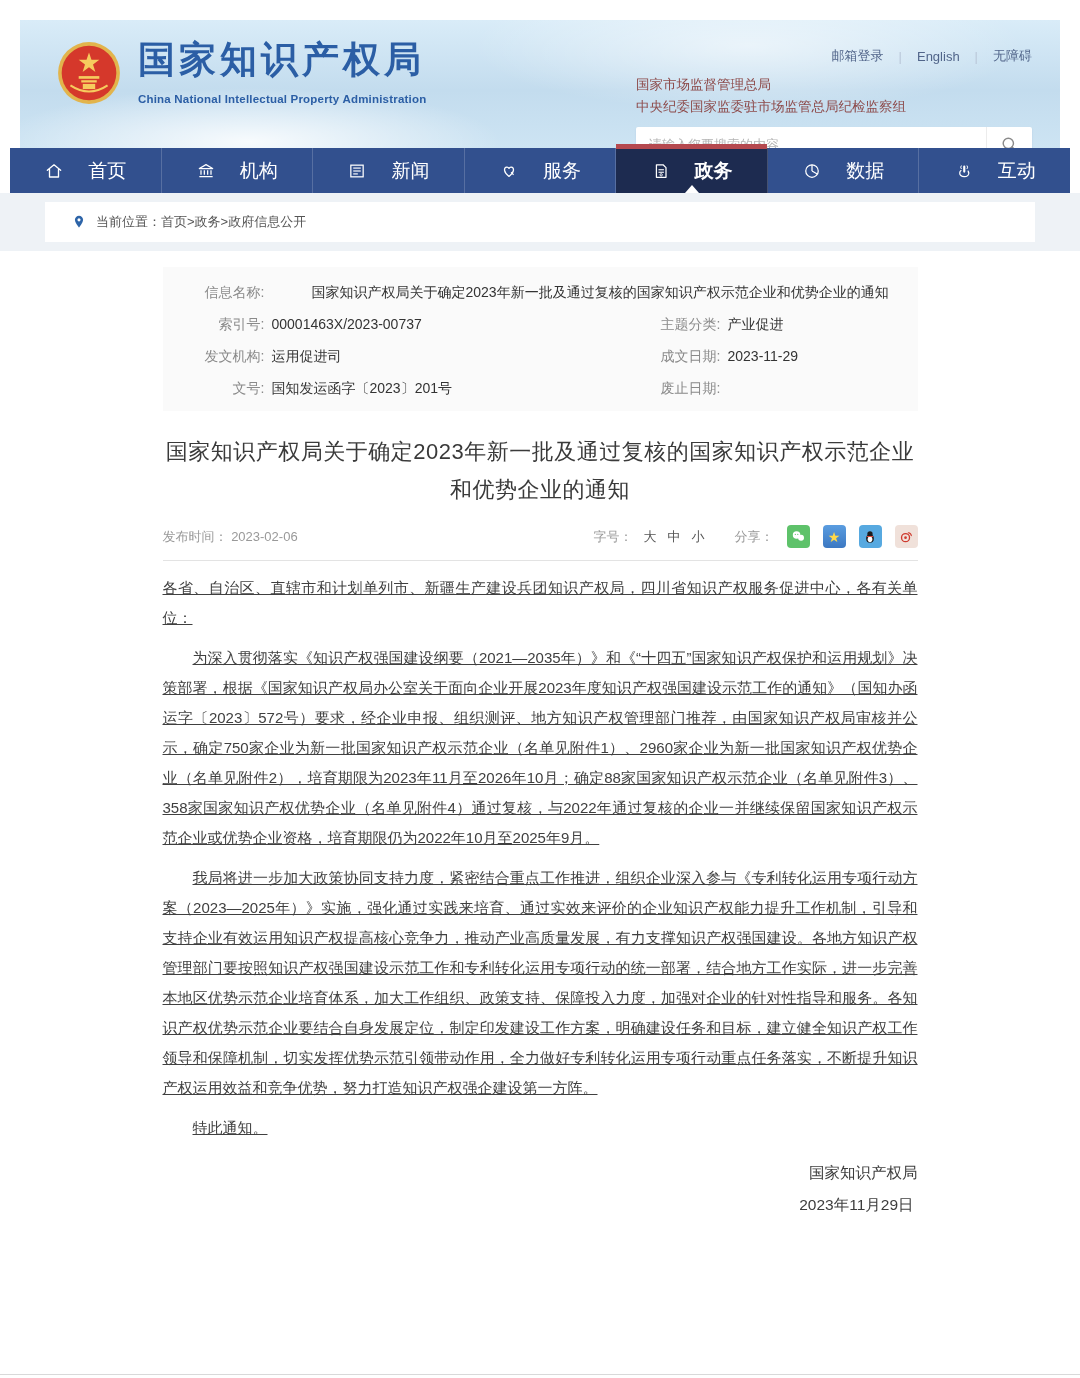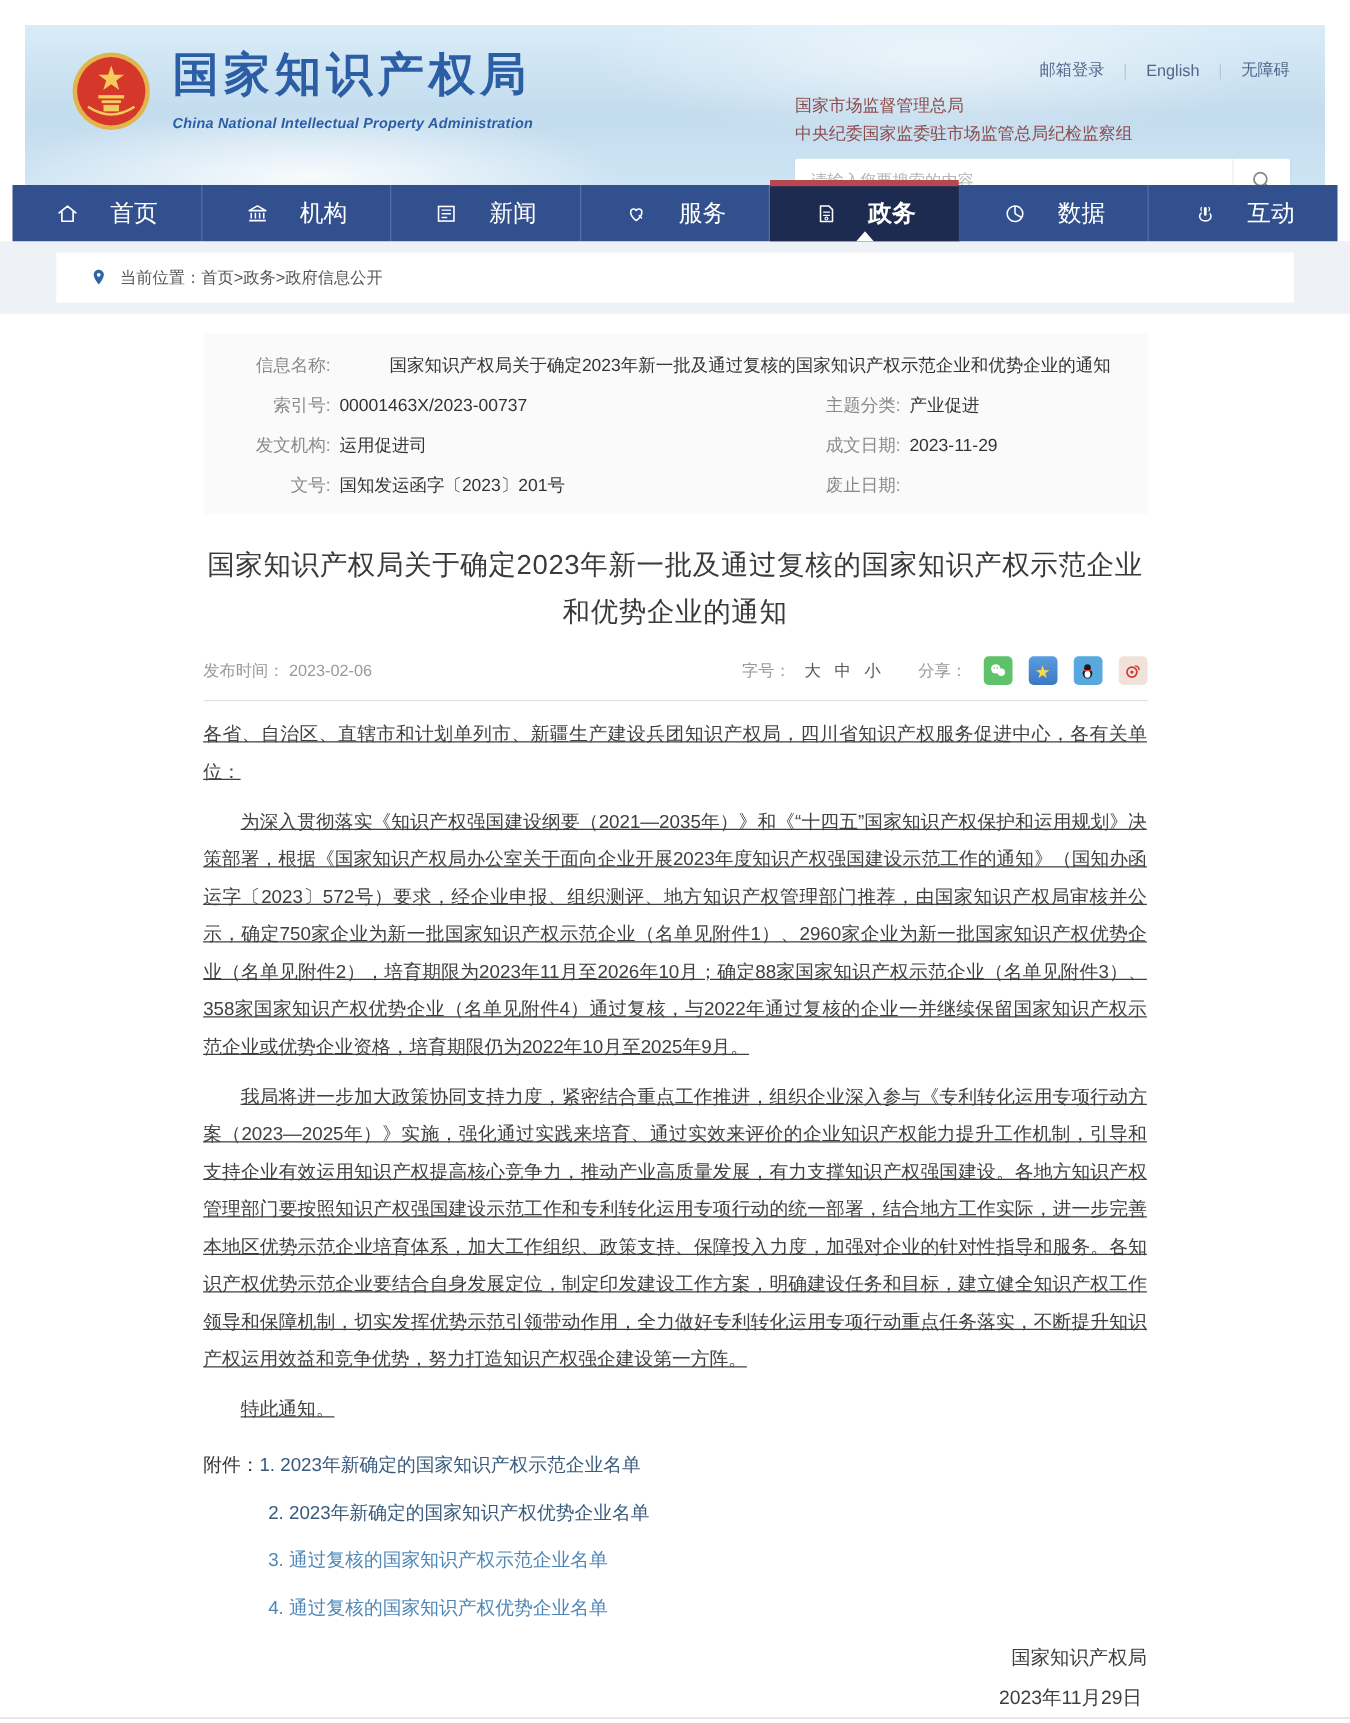--- a/index.html
+++ b/index.html
@@ -12,21 +12,21 @@
   .header {
     position:relative; height:128px;
     background:
       radial-gradient(ellipse 420px 90px at 22% 95%, rgba(255,255,255,.85), rgba(255,255,255,0) 60%),
       radial-gradient(ellipse 500px 120px at 70% 20%, rgba(255,255,255,.55), rgba(255,255,255,0) 55%),
       linear-gradient(180deg,#d9ecf8 0%, #c3dcee 55%, #cde4f3 100%);
   }
   .logo-block { position:absolute; left:36px; top:20px; display:flex; align-items:center; gap:16px; cursor:pointer; }
   .emblem { width:66px; height:66px; flex:0 0 auto; }
   .site-title { font-size:37px; font-weight:bold; color:#2b5ea5; letter-spacing:4px; line-height:1.05; }
-  .site-subtitle { font-size:11.5px; font-weight:bold; color:#2b5ea5; margin-top:14px; letter-spacing:.2px;font-style:italic; }
+  .site-subtitle { font-size:11.5px; font-weight:bold; color:#2b5ea5; margin-top:14px; letter-spacing:.2px; }
   .header-right { position:absolute; right:28px; top:27px; width:396px; }
   .top-links { display:flex; justify-content:flex-end; align-items:center; font-size:13px; color:#51658a; }
   .top-links .tlink { cursor:pointer; }
   .top-links .sep { color:#b9c7d9; margin:0 15px; }
   .related-links { margin-top:9px; font-size:13.5px; color:#8d4a4a; line-height:1.65; }
   .related-links div { cursor:pointer; }
   .searchbar { margin-top:8px; height:36px; background:#fff; border-radius:2px; display:flex; align-items:stretch; box-shadow:0 1px 2px rgba(60,90,130,.12); }
   .searchbar input { flex:1; border:none; outline:none; padding:0 13px; font-size:13px; color:#333; background:transparent; font-family:inherit; }
   .searchbar input::placeholder { color:#b4b4b4; }
   .search-btn { width:46px; display:flex; align-items:center; justify-content:center; border-left:1px solid #ececec; cursor:pointer; }
@@ -305,29 +305,20 @@
           </div>
         </div>
 
         <div class="article-body">
           <p>各省、自治区、直辖市和计划单列市、新疆生产建设兵团知识产权局，四川省知识产权服务促进中心，各有关单位：</p>
           <p class="indent">为深入贯彻落实《知识产权强国建设纲要（2021—2035年）》和《“十四五”国家知识产权保护和运用规划》决策部署，根据《国家知识产权局办公室关于面向企业开展2023年度知识产权强国建设示范工作的通知》（国知办函运字〔2023〕572号）要求，经企业申报、组织测评、地方知识产权管理部门推荐，由国家知识产权局审核并公示，确定750家企业为新一批国家知识产权示范企业（名单见附件1）、2960家企业为新一批国家知识产权优势企业（名单见附件2），培育期限为2023年11月至2026年10月；确定88家国家知识产权示范企业（名单见附件3）、358家国家知识产权优势企业（名单见附件4）通过复核，与2022年通过复核的企业一并继续保留国家知识产权示范企业或优势企业资格，培育期限仍为2022年10月至2025年9月。</p>
           <p class="indent">我局将进一步加大政策协同支持力度，紧密结合重点工作推进，组织企业深入参与《专利转化运用专项行动方案（2023—2025年）》实施，强化通过实践来培育、通过实效来评价的企业知识产权能力提升工作机制，引导和支持企业有效运用知识产权提高核心竞争力，推动产业高质量发展，有力支撑知识产权强国建设。各地方知识产权管理部门要按照知识产权强国建设示范工作和专利转化运用专项行动的统一部署，结合地方工作实际，进一步完善本地区优势示范企业培育体系，加大工作组织、政策支持、保障投入力度，加强对企业的针对性指导和服务。各知识产权优势示范企业要结合自身发展定位，制定印发建设工作方案，明确建设任务和目标，建立健全知识产权工作领导和保障机制，切实发挥优势示范引领带动作用，全力做好专利转化运用专项行动重点任务落实，不断提升知识产权运用效益和竞争优势，努力打造知识产权强企建设第一方阵。</p>
           <p class="indent">特此通知。</p>
         </div>
 
-        <div class="attachments">
-          <div class="attach-first">
-            <span class="attach-label">附件：</span>
-            <a class="att dark">1. 2023年新确定的国家知识产权示范企业名单</a>
-          </div>
-          <div class="attach-item"><a class="att dark">2. 2023年新确定的国家知识产权优势企业名单</a></div>
-          <div class="attach-item"><a class="att light">3. 通过复核的国家知识产权示范企业名单</a></div>
-          <div class="attach-item"><a class="att light">4. 通过复核的国家知识产权优势企业名单</a></div>
-        </div>
 
         <div class="signature">
           <div>国家知识产权局</div>
           <div class="sig-date">2023年11月29日</div>
         </div>
 
       </div>
     </div>
   </div>
 

